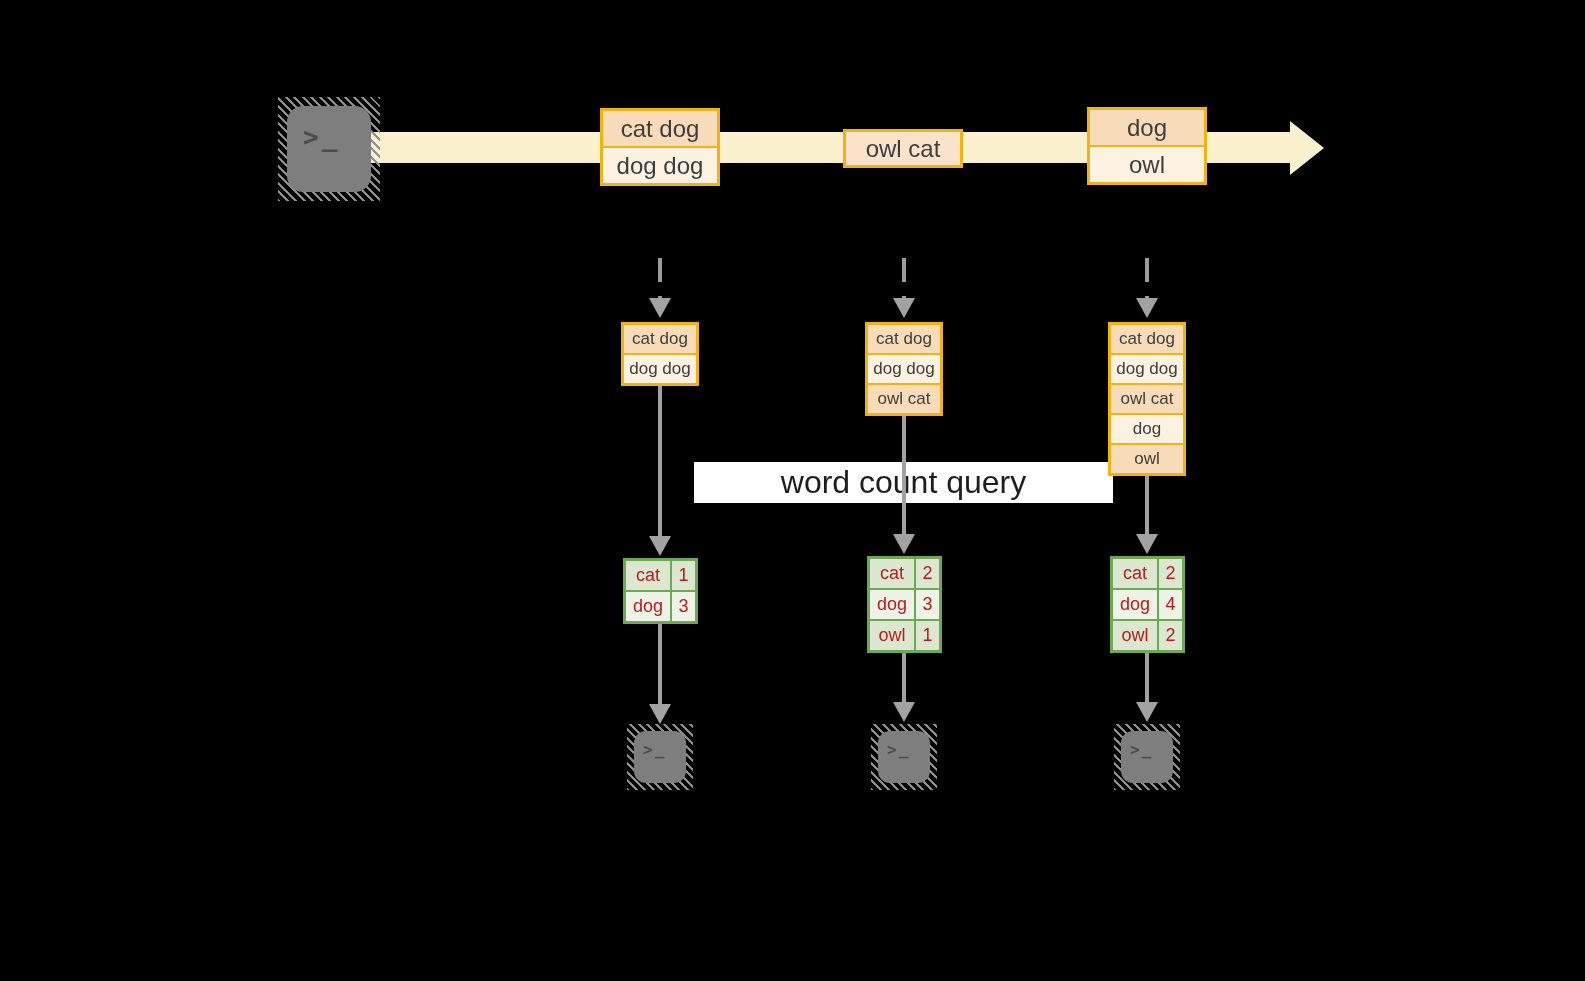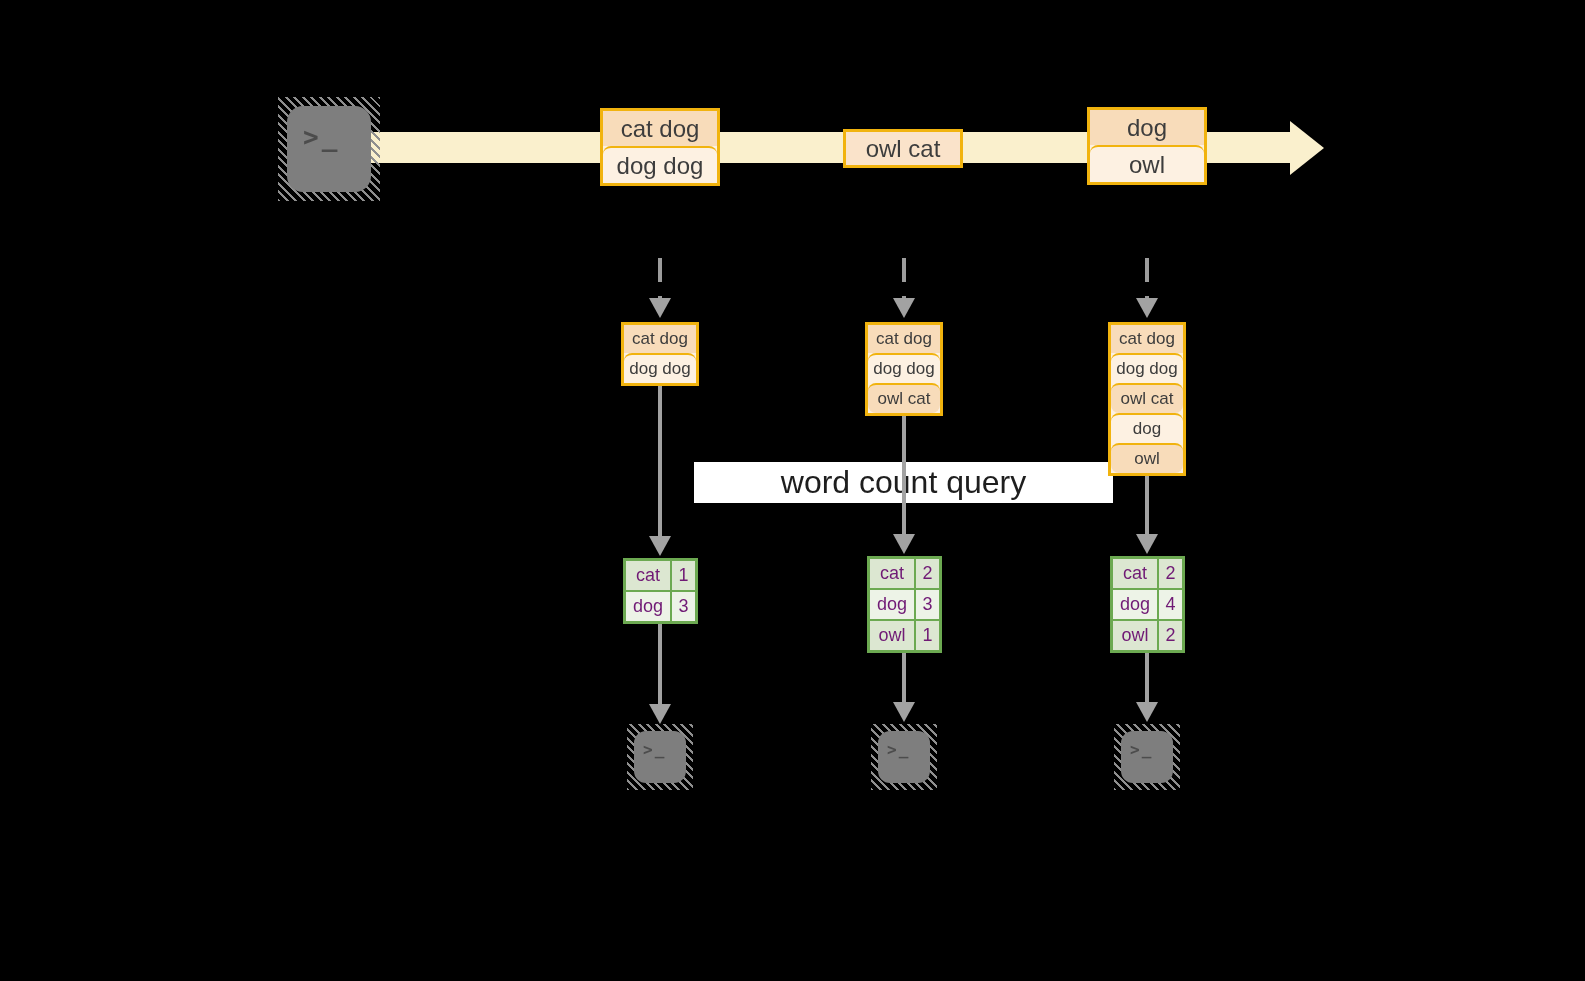--- a/index.html
+++ b/index.html
@@ -13,32 +13,32 @@
   .term-glyph{position:absolute;font-family:"DejaVu Sans Mono",monospace;font-weight:bold;color:#4c4c4c;line-height:1;}
 
   
   .stream-stem{position:absolute;left:352px;top:132px;width:938px;height:31px;background:#FAF0CD;z-index:1;}
   .stream-head{position:absolute;left:1290px;top:121px;width:0;height:0;
                border-left:34px solid #FAF0CD;border-top:27px solid transparent;border-bottom:27px solid transparent;z-index:1;}
 
   
   .obox{position:absolute;border:3px solid #F1B30E;z-index:2;background:#FDF1E2;}
   .obox .row{display:flex;align-items:center;justify-content:center;color:#3d3d3d;}
-  .obox .row + .row{border-top:2px solid #F1B30E;border-radius:8px;}
+  .obox .row + .row{border-top:2px solid #F1B30E;}
   .evt .row{width:114px;height:35px;font-size:24px;}
   .evt2 .row{width:114px;height:33px;font-size:24px;}
   .buf .row{width:72px;height:28px;font-size:17px;}
   .peach{background:#F8DCBA;}
   .cream{background:#FDF1E2;}
   .owlfill{background:#FAE3CA;}
 
   
   .gtbl{position:absolute;border:3px solid #6CA951;background:#6CA951;display:grid;
         grid-template-columns:44px 23px;gap:2px;z-index:4;}
-  .gtbl .cell{height:29px;display:flex;align-items:center;justify-content:center;font-size:18px;color:#701a75;}
+  .gtbl .cell{height:29px;display:flex;align-items:center;justify-content:center;font-size:18px;color:#b91c1c;}
   .rowA{background:#DCE7D1;}
   .rowB{background:#EDF3E7;}
 
   
   .stem{position:absolute;width:4px;background:#A2A2A2;z-index:3;}
   .stem.dashed{background:repeating-linear-gradient(to bottom,#9C9C9C 0 24px,transparent 24px 38px);}
   .ahead{position:absolute;width:0;height:0;border-top:20px solid #A2A2A2;
          border-left:11px solid transparent;border-right:11px solid transparent;z-index:3;}
 
   

